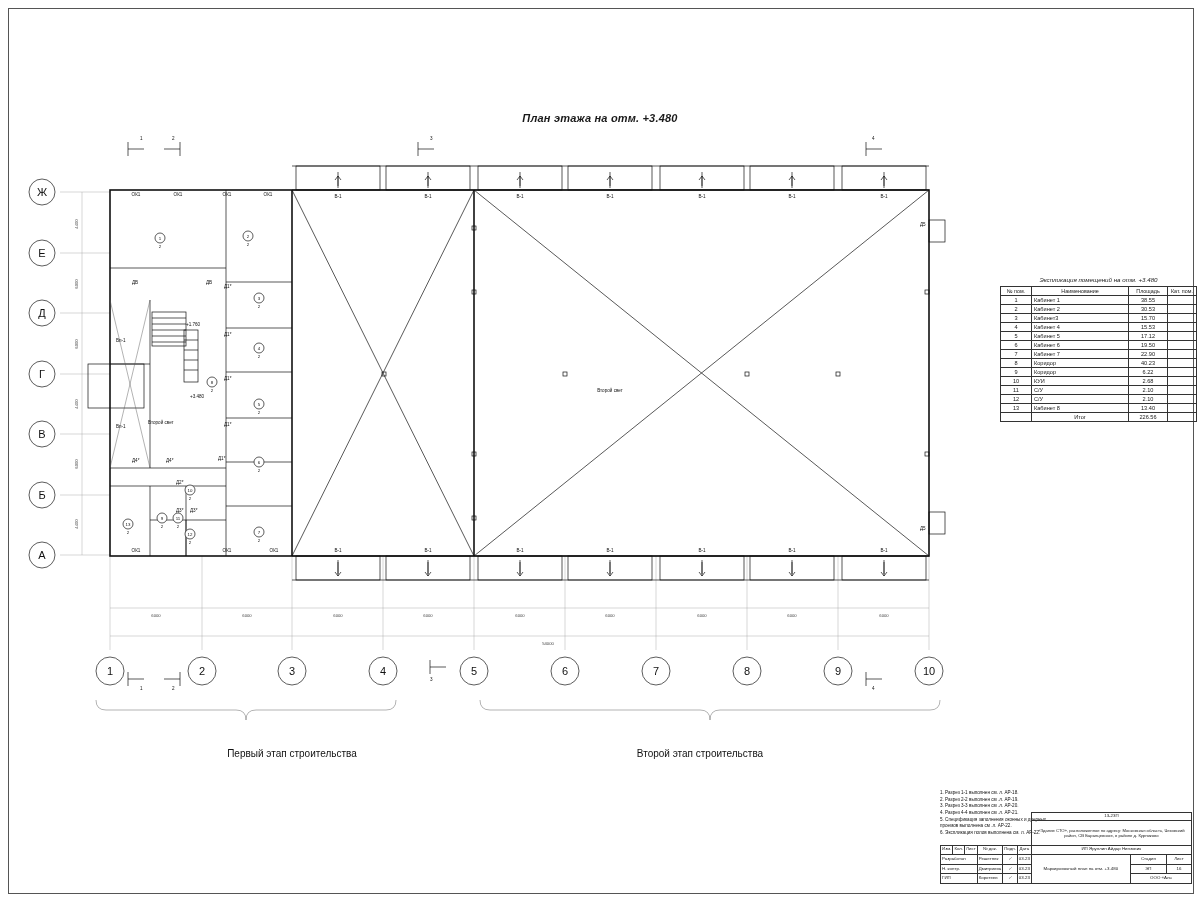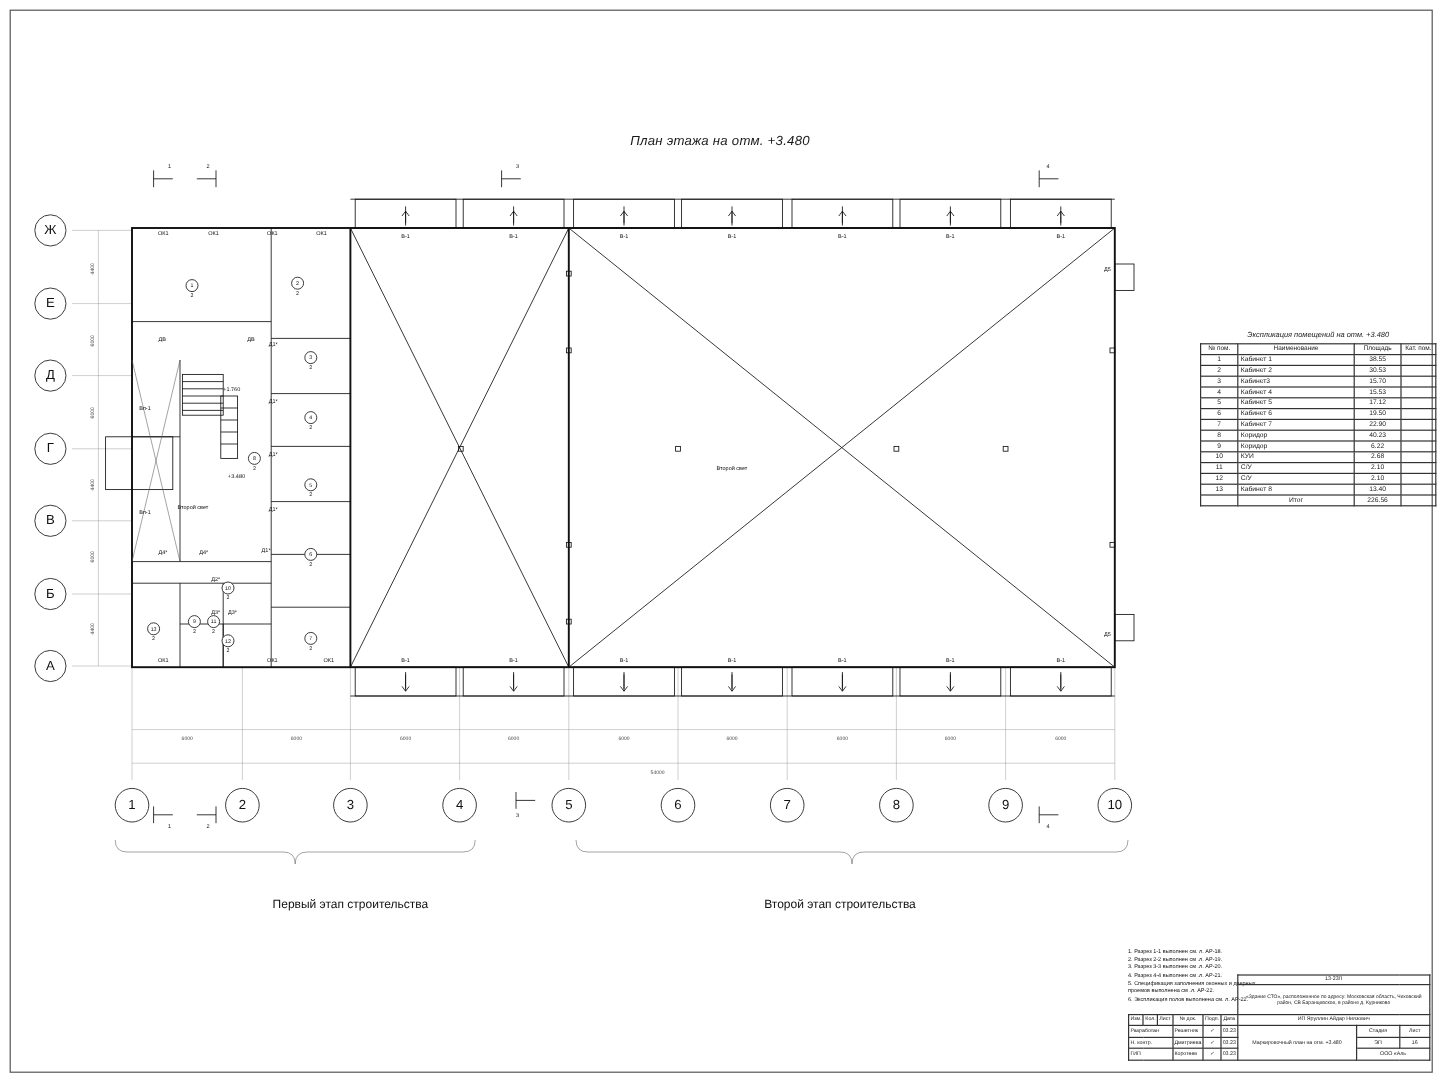--- a/index.html
+++ b/index.html
@@ -1,21 +1,21 @@
 <!DOCTYPE html>
 <html><head>
 <meta charset="utf-8">
 <style>
   html,body{margin:0;padding:0;background:#ffffff;}
   body{width:1200px;height:900px;position:relative;overflow:hidden;
        font-family:"Liberation Sans", sans-serif;color:#1a1a1a;}
   .sheet{position:absolute;inset:0;}
   .frame{position:absolute;left:8px;top:8px;width:1184px;height:884px;border:1px solid #555;}
   .title{position:absolute;left:0;top:112px;width:1200px;text-align:center;
-         font-size:11px;font-style:italic;font-weight:normal;letter-spacing:.2px;}
+         font-size:11px;font-style:italic;font-weight:bold;letter-spacing:.2px;}
   svg{position:absolute;left:0;top:0;width:1200px;height:900px;overflow:visible;}
   .axis-c{fill:#fff;stroke:#333;stroke-width:.8;}
   .axis-t{font-size:11px;text-anchor:middle;dominant-baseline:central;fill:#111;}
   .wall{stroke:#111;stroke-width:1.6;fill:none;}
   .thin{stroke:#111;stroke-width:.7;fill:none;}
   .hair{stroke:#555;stroke-width:.45;fill:none;}
   .grid{stroke:#999;stroke-width:.4;fill:none;}
   .lbl{font-size:4.6px;fill:#111;}
   .lbl-c{font-size:4.6px;fill:#111;text-anchor:middle;}
   .rmnum{font-size:4.4px;text-anchor:middle;dominant-baseline:central;fill:#111;}

